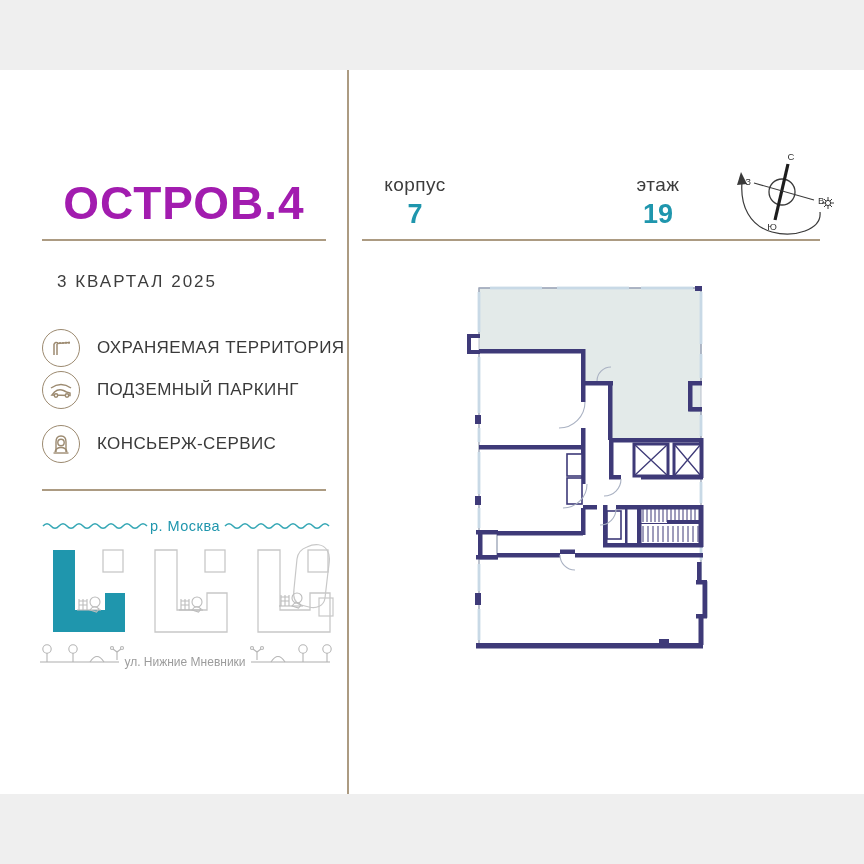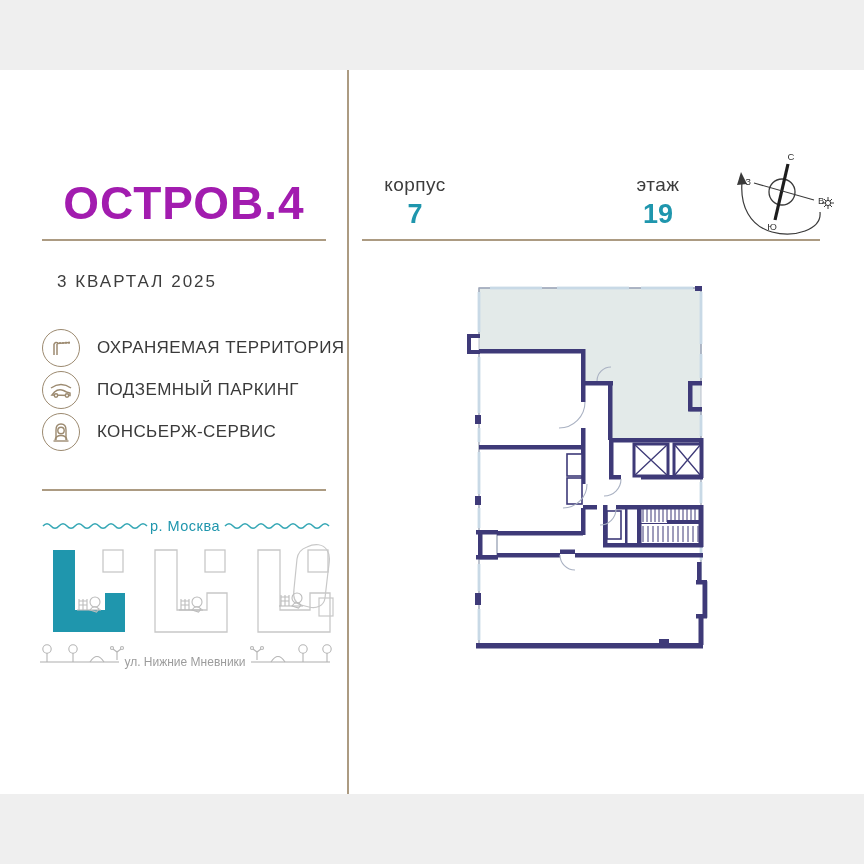--- a/index.html
+++ b/index.html
@@ -50,21 +50,21 @@
       <svg width="24" height="24" viewBox="0 0 24 24" style="position:static" fill="none" stroke="#9c8a70" stroke-width="1.5">
         <path d="M5,19 V8"></path>
           <path d="M8,19 V8"></path>
           <path d="M5,8 q1.5,-2.5 4,-1"></path>
         <path d="M8,7.4 L21,6.6"></path>
           <path d="M11,6.1 v2 M14,6 v2 M17,5.8 v2 M20,5.7 v2"></path>
       </svg>
     </span>
     <span class="lbl">ОХРАНЯЕМАЯ ТЕРРИТОРИЯ</span>
   </div>
-  <div class="amenity" style="top:413px;">
+  <div class="amenity" style="top:425px;">
     <span class="ring">
       <svg width="24" height="24" viewBox="0 0 24 24" style="position:static" fill="none" stroke="#9c8a70" stroke-width="1.4">
         <path d="M7,20 V10 q0,-6 5,-6 q5,0 5,6 V20"></path>
         <circle cx="12" cy="10.5" r="3.2"></circle>
         <path d="M6,20 q1,-4.5 6,-4.5 q5,0 6,4.5"></path>
         <path d="M4.5,21 H19.5"></path>
       </svg>
     </span>
     <span class="lbl">КОНСЬЕРЖ-СЕРВИС</span>
   </div>

